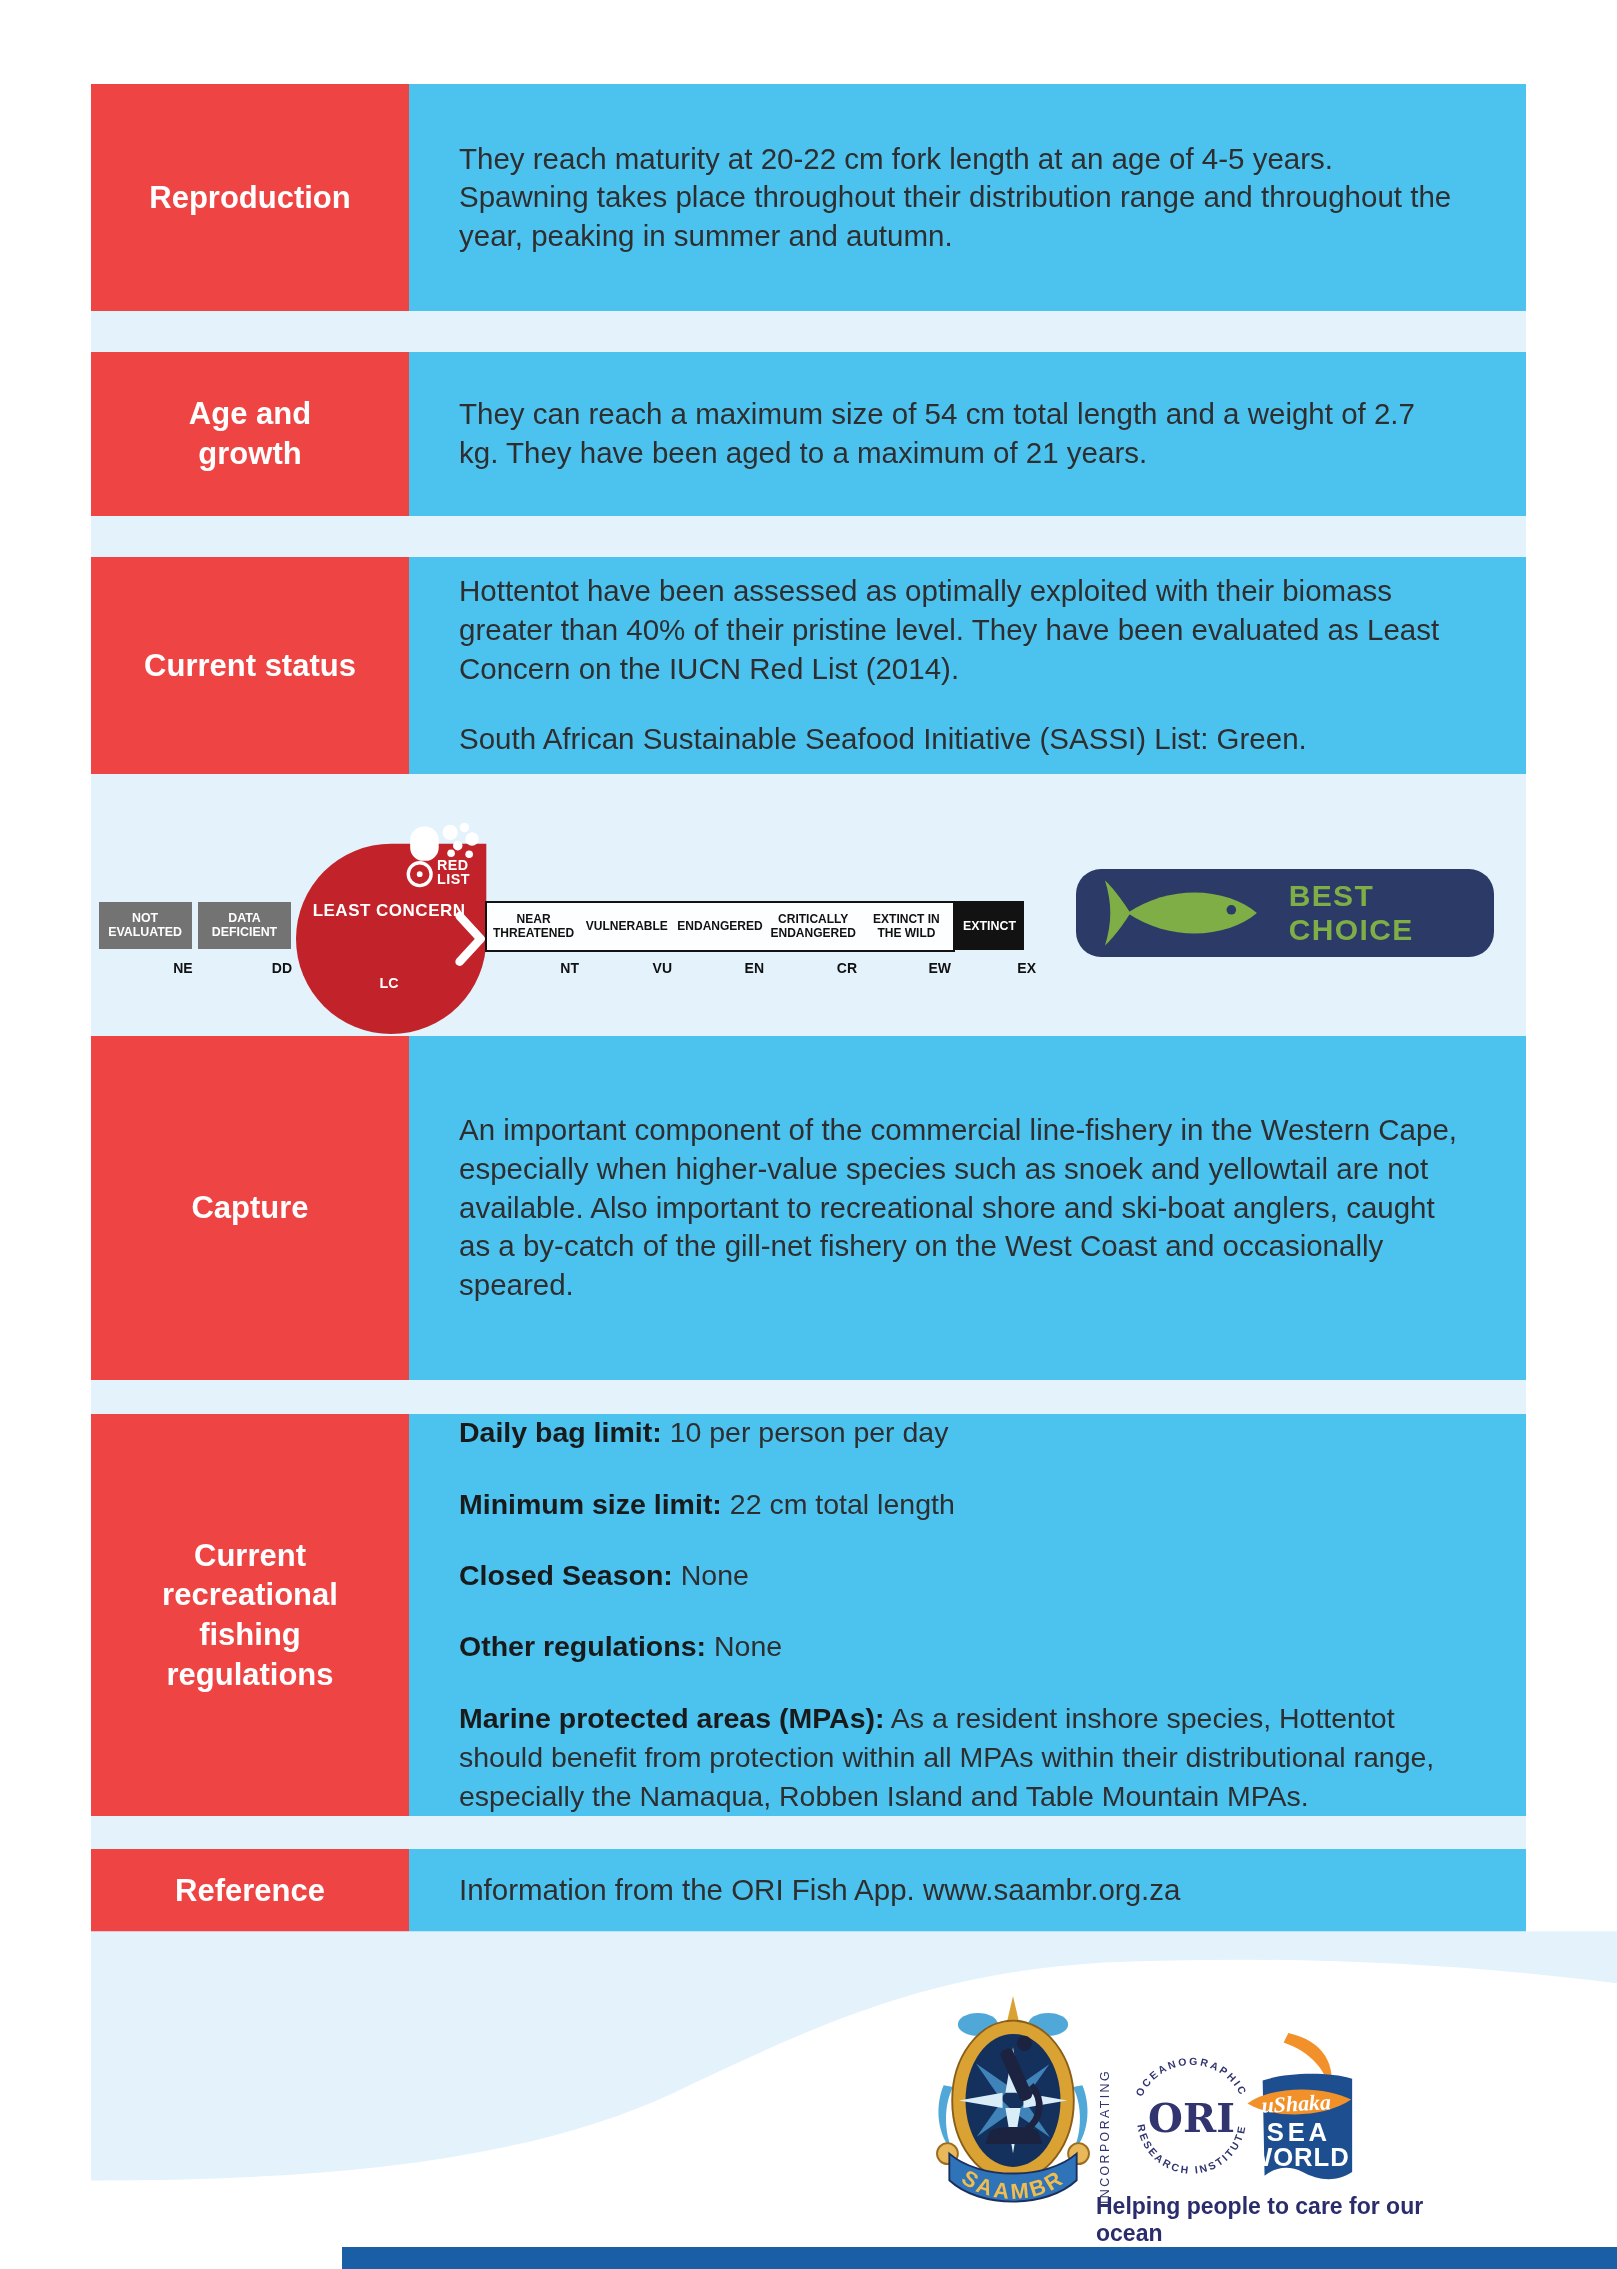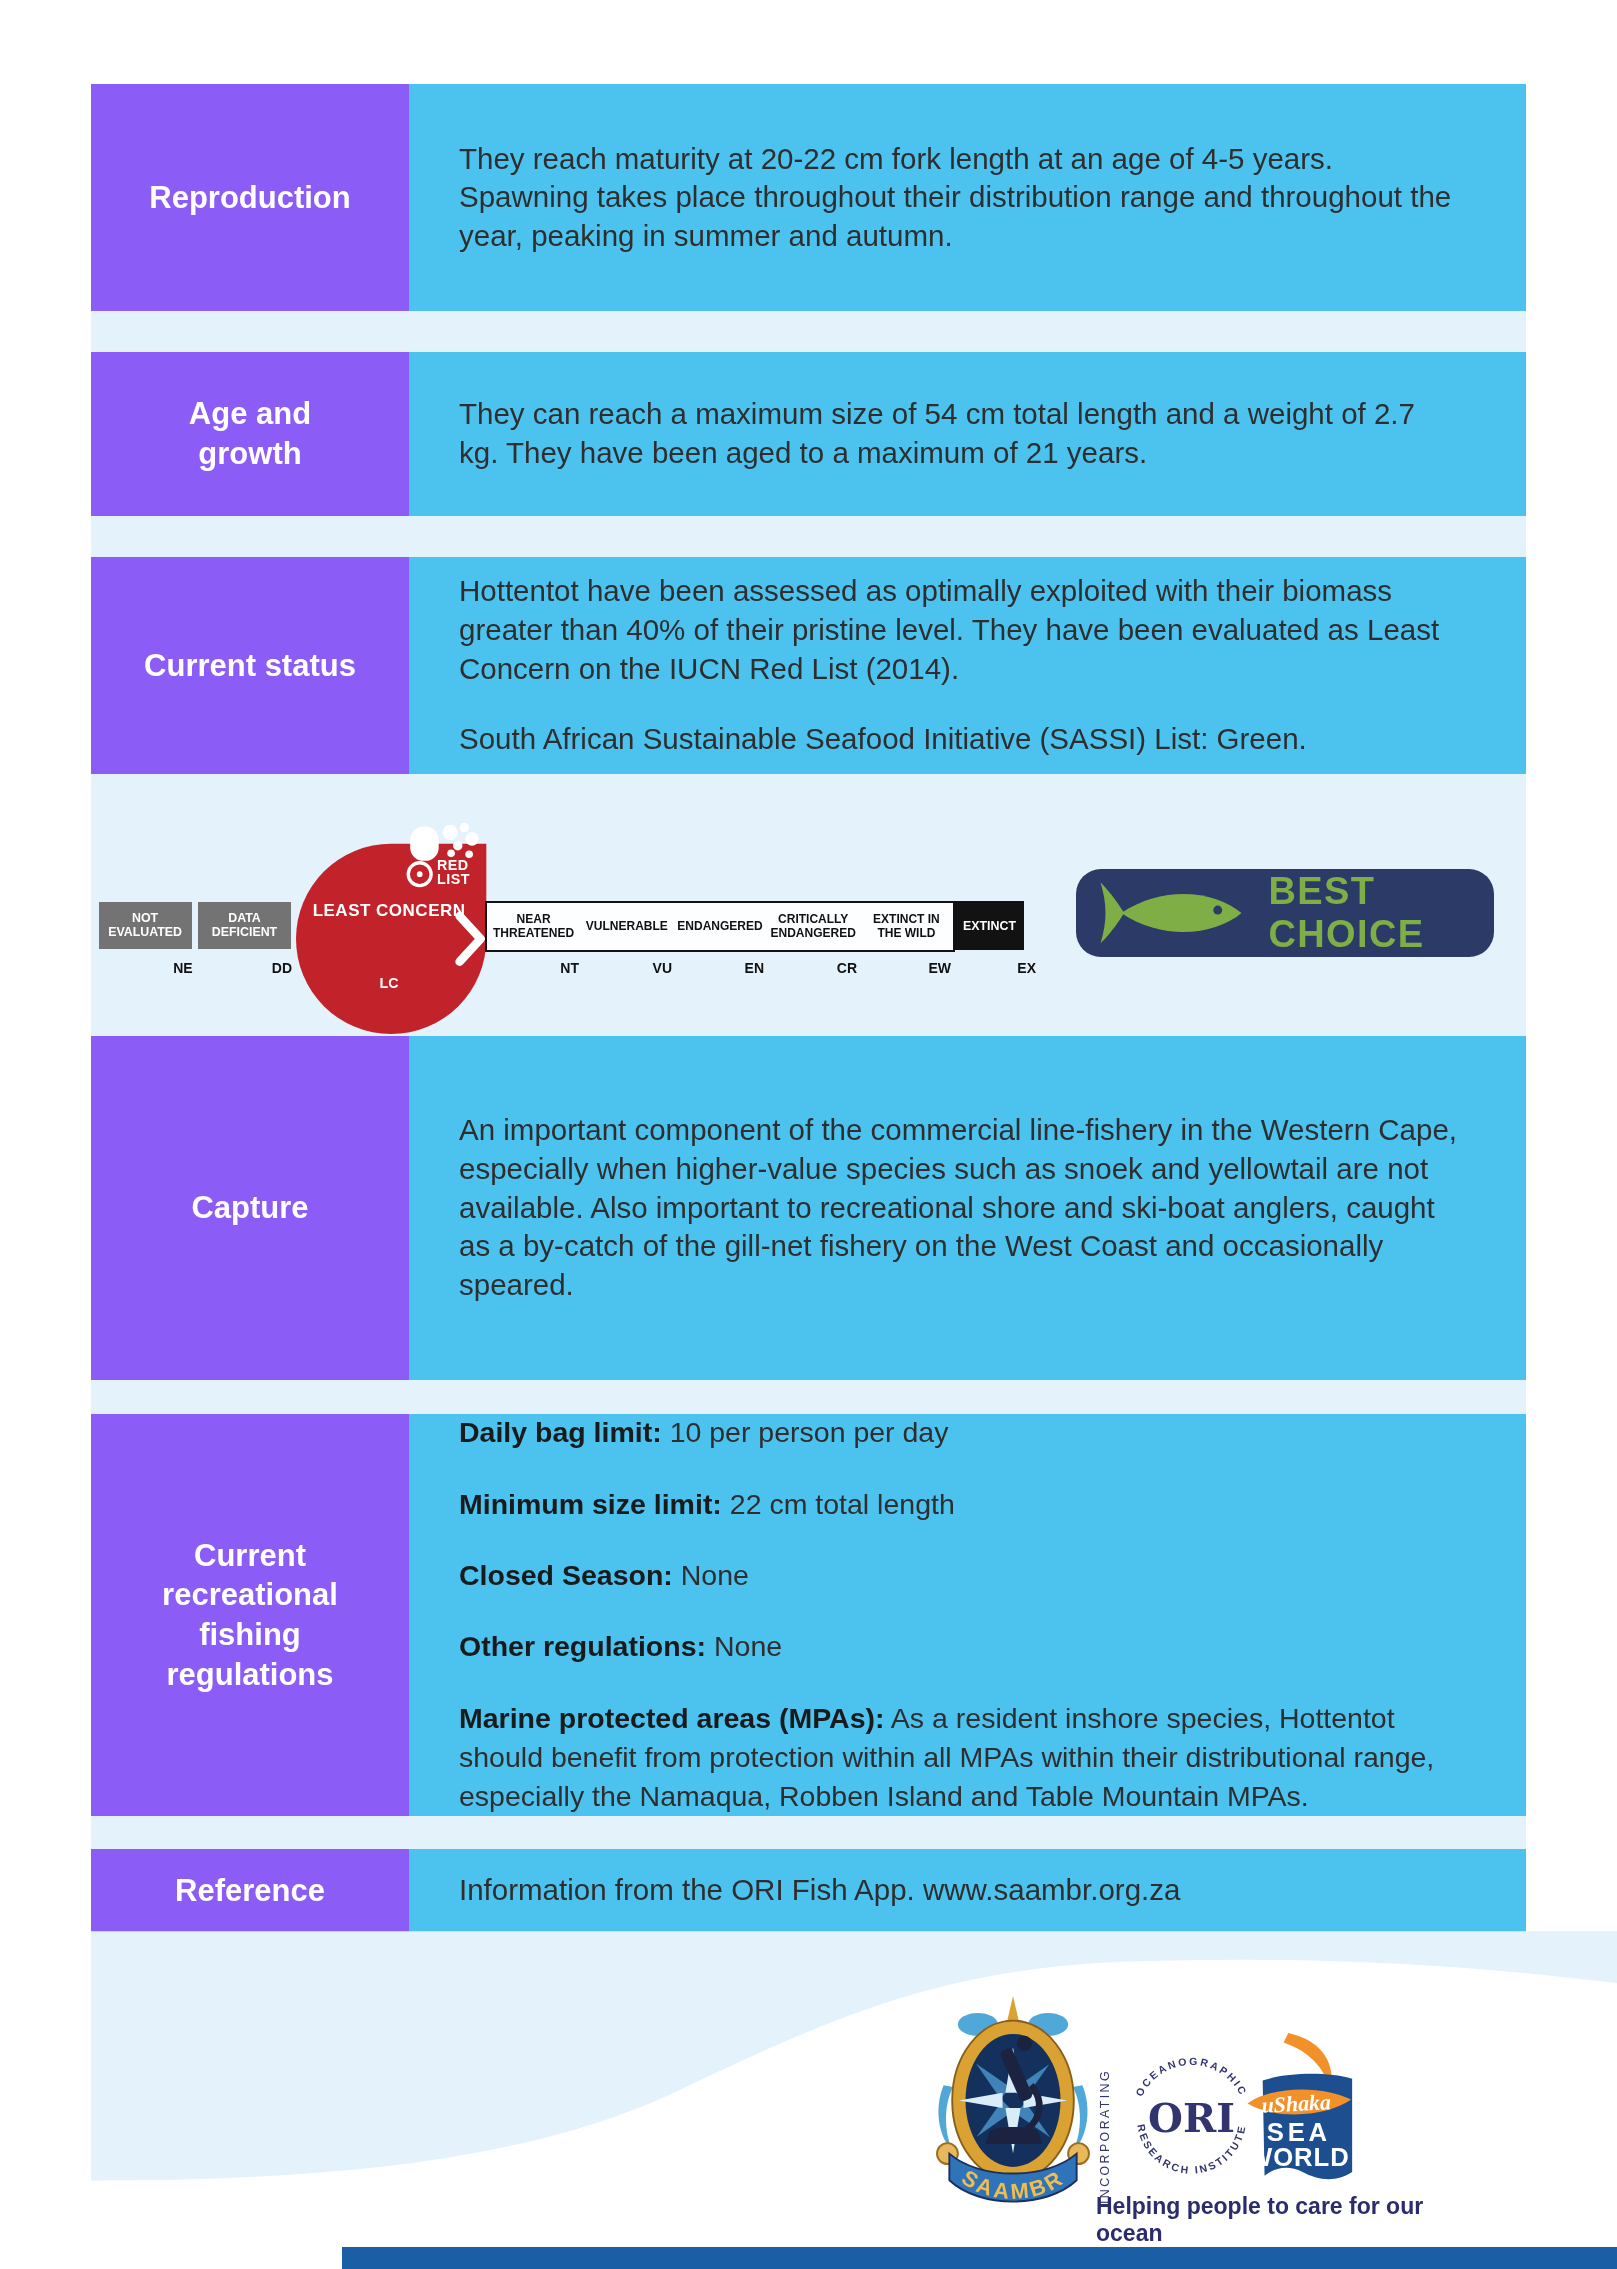--- a/index.html
+++ b/index.html
@@ -1,21 +1,21 @@
 <!DOCTYPE html>
 <html style="font-size:15px"><head>
 <meta charset="utf-8">
 <style>
   html,body{margin:0;padding:0;background:#ffffff;}
   .sheet{position:relative;width:1618px;height:2269px;background:#ffffff;overflow:hidden;
          font-family:"Liberation Sans",sans-serif;}
   
   .table{position:absolute;left:91px;top:84px;width:1435px;background:#e3f2fb;}
   .row{display:flex;}
-  .lab{width:318px;background:#8b5cf6;color:#fff;display:flex;align-items:center;justify-content:center;
+  .lab{width:318px;background:#ef4444;color:#fff;display:flex;align-items:center;justify-content:center;
        text-align:center;font-weight:700;font-size:31px;line-height:1.28;padding:6px 46px;box-sizing:border-box;}
   .con{flex:1;background:#4cc3ee;display:flex;flex-direction:column;justify-content:center;
        padding:19px 52px 19px 34px;box-sizing:border-box;font-size:29.5px;line-height:1.31;color:#2e2e30;}
   .r1{height:227px;} .r2{height:164px;margin-top:41px;} .r3{height:217px;margin-top:41px;}
   .r4{height:344px;} .r5{height:402px;margin-top:34px;} .r6{height:83px;margin-top:33px;}
   .con p{margin:16px;}
   .kv{margin:0;} .kv b{color:#191a1c;}
   
   .band{position:relative;height:262px;background:#e3f2fb;overflow:visible;}
   .graybox{position:absolute;top:128px;width:93px;height:47px;background:#737373;color:#fff;
@@ -30,21 +30,21 @@
   .code{position:absolute;top:186px;width:95px;text-align:right;font-size:14px;font-weight:700;color:#111;}
   .lc-badge{position:absolute;left:205px;top:41px;width:196px;height:223px;}
   .lc-badge svg{position:absolute;left:0;top:0;}
   .lc-name{position:absolute;left:7.6px;top:86px;width:171px;text-align:center;color:#fff;
            font-size:17px;font-weight:700;line-height:1.15;letter-spacing:0.5px;}
   .lc-code{position:absolute;left:7.6px;top:160px;width:171px;text-align:center;color:#fff;
            font-size:14.3px;font-weight:700;}
   .redlist-txt{position:absolute;left:141px;top:44px;color:#fff;font-size:14.3px;font-weight:700;line-height:.95;letter-spacing:0.5px;}
   .best{position:absolute;left:985px;top:95px;width:418px;height:88px;background:#2b3a66;border-radius:25px;
         display:flex;align-items:center;padding-left:23px;box-sizing:border-box;}
-  .best-label{color:#7eae45;font-size:38px;font-weight:700;letter-spacing:1.4px;margin-left:21px;}
+  .best-label{color:#7eae45;font-size:30px;font-weight:700;letter-spacing:1.4px;margin-left:21px;}
   
   .bottom{position:absolute;left:91px;top:1931px;width:1527px;height:339px;}
   .logos{position:absolute;z-index:2;}
   .incorp{position:absolute;left:1029px;top:2129px;width:152px;height:15px;text-align:center;
           transform:rotate(-90deg);font-size:12.4px;letter-spacing:2.4px;color:#31346f;font-weight:500;z-index:2;}
   .tagline{position:absolute;left:1096px;top:2193px;width:380px;font-size:23px;font-weight:600;
            color:#2a2c6b;z-index:2;}
   .bottombar{position:absolute;left:342px;top:2247px;width:1275px;height:23px;background:#1a5fa5;}
 </style>
 </head>

